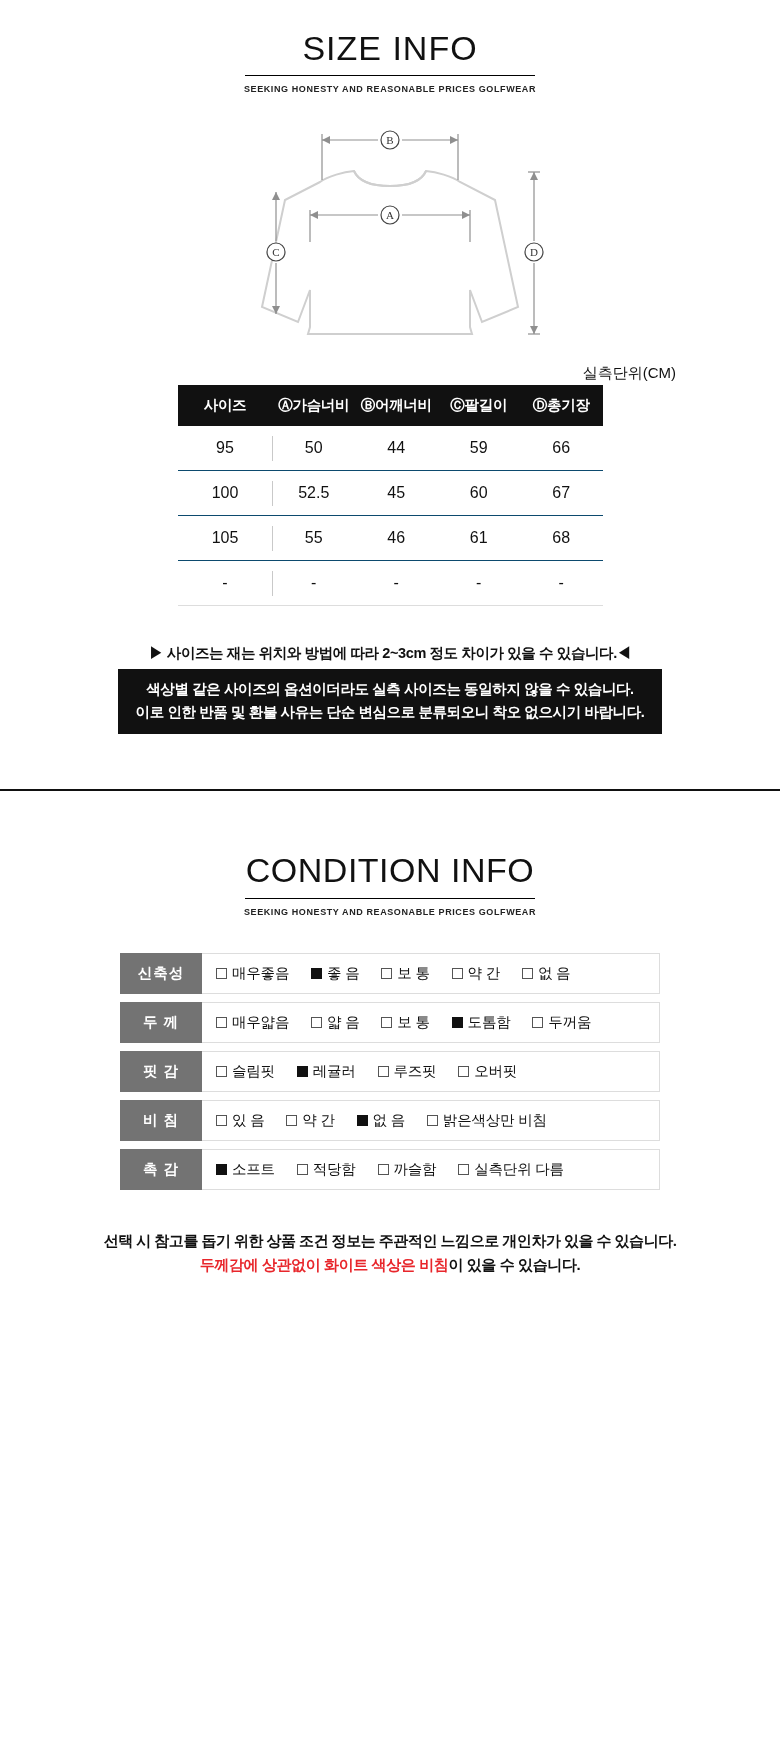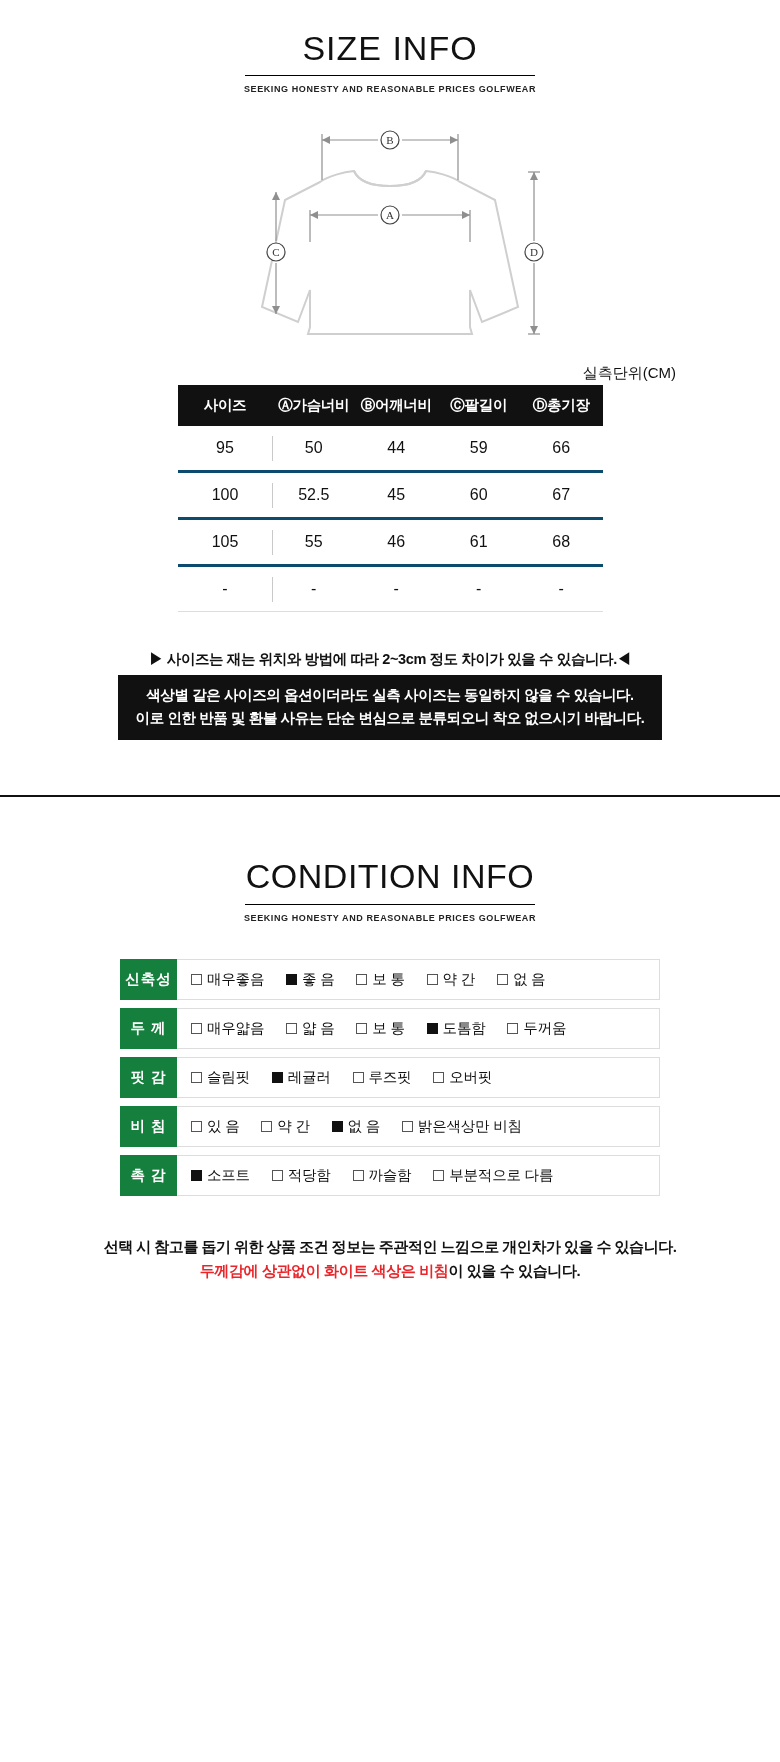--- a/index.html
+++ b/index.html
@@ -59,21 +59,21 @@
     background: #111;
     color: #fff;
     font-size: 14.5px;
     font-weight: 700;
     padding: 11px 0;
     text-align: center;
     letter-spacing: -0.3px;
   }
   .size-table thead th.c0 { width: 95px; }
   .size-table tbody td {
-    border-bottom: 3px solid #0c4a6e;
+    border-bottom: 1px solid #0c4a6e;
     padding: 13px 0;
     text-align: center;
     font-size: 16px;
     color: #111;
   }
   .size-table tbody tr:last-child td { border-bottom: 1px solid #ddd; }
   .size-table tbody td.first {
     position: relative;
   }
   .size-table tbody td.first::after {
@@ -119,22 +119,22 @@
   .cond-rule { width: 290px; }
 
   .cond-table {
     width: 540px;
     margin: 28px auto 0 auto;
     border-collapse: separate;
     border-spacing: 0 8px;
     table-layout: fixed;
   }
   .cond-table td.label {
-    width: 57px;
-    background: #15803d;
+    width: 82px;
+    background: #737373;
     color: #fff;
     font-size: 14.5px;
     font-weight: 700;
     text-align: center;
     padding: 11px 0;
     letter-spacing: 1px;
   }
   .cond-table td.opts {
     border: 1px solid #ddd;
     border-left: none;
@@ -355,21 +355,21 @@
             <span class="opt"><span class="box"></span><span>밝은색상만 비침</span></span>
           </td>
         </tr>
 
         <tr>
           <td class="label">촉  감</td>
           <td class="opts">
             <span class="opt"><span class="box on"></span><span>소프트</span></span>
             <span class="opt"><span class="box"></span><span>적당함</span></span>
             <span class="opt"><span class="box"></span><span>까슬함</span></span>
-            <span class="opt"><span class="box"></span><span>부분적으로 다름</span></span>
+            <span class="opt"><span class="box"></span><span>실측단위 다름</span></span>
           </td>
         </tr>
       </tbody>
     </table>
 
     <div class="footnote">
       <div class="fn1">선택 시 참고를 돕기 위한 상품 조건 정보는 주관적인 느낌으로 개인차가 있을 수 있습니다.</div>
       <div class="fn2">
         <span class="red">두께감에 상관없이 화이트 색상은 비침</span><span>이 있을 수 있습니다.</span>
       </div>

